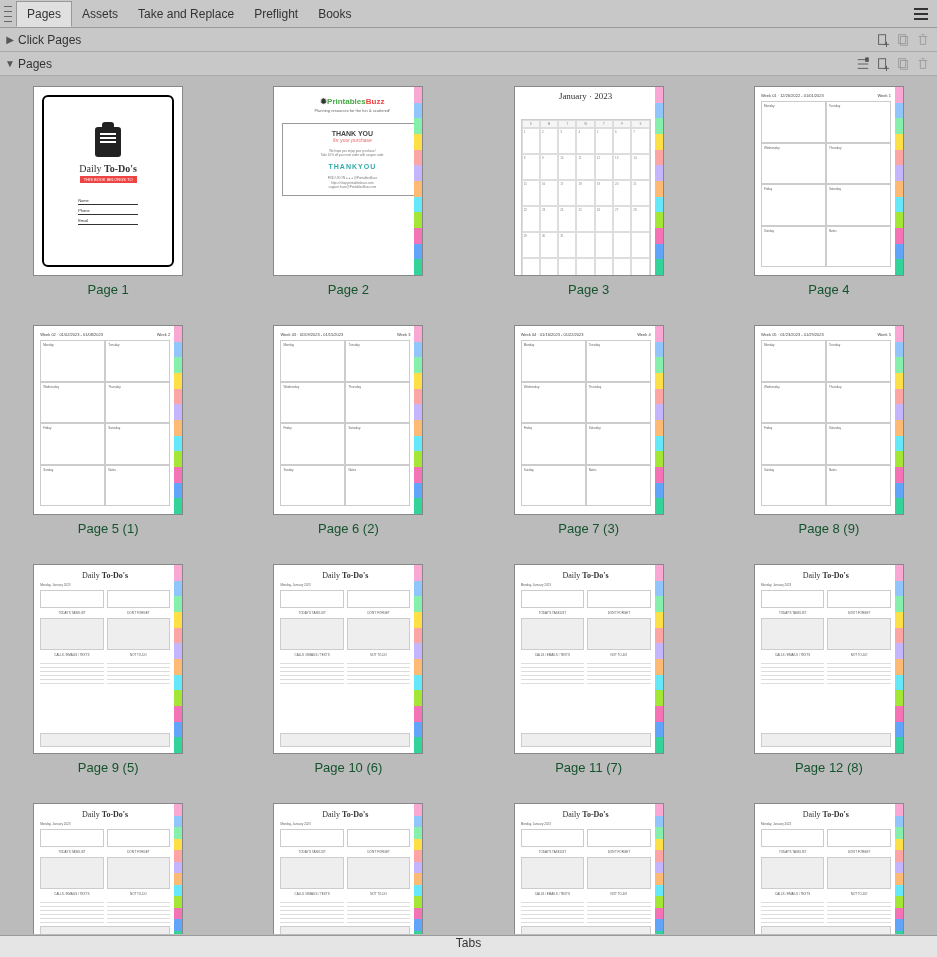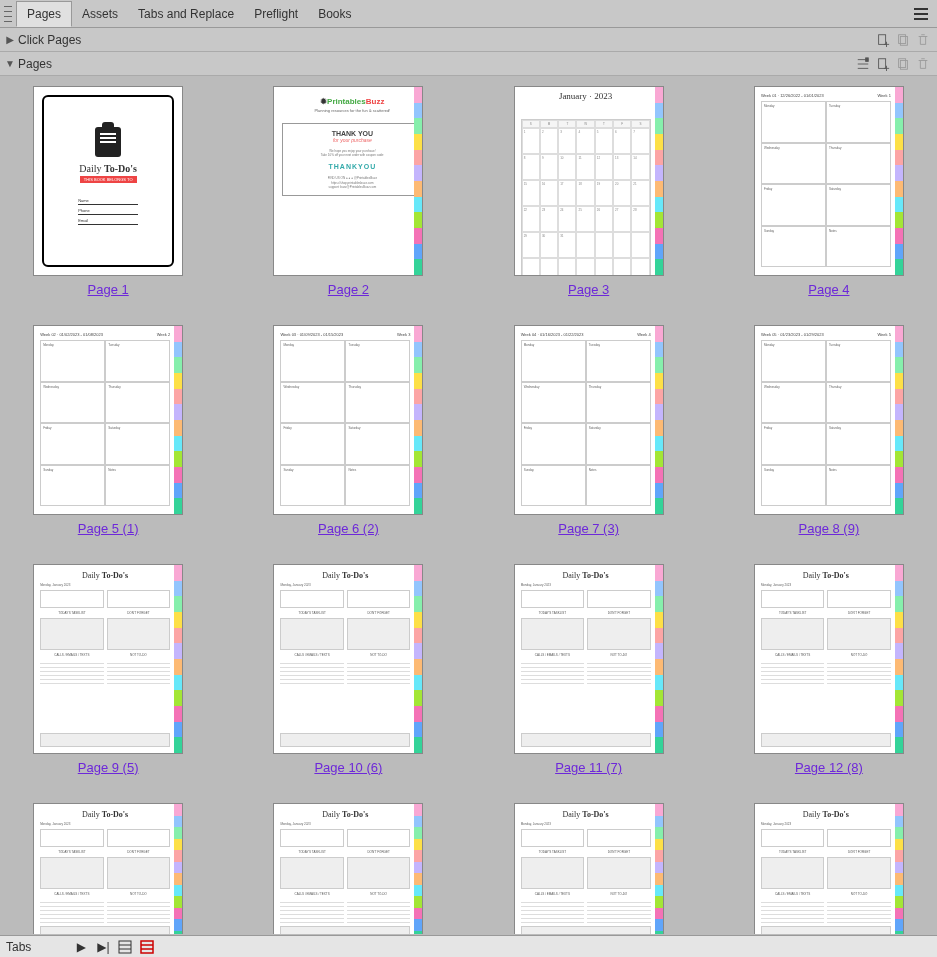--- a/index.html
+++ b/index.html
@@ -16,25 +16,25 @@
 .chev{width:12px;text-align:center;font-size:10px;color:#555;cursor:pointer;}
 .section-title{margin-left:2px;}
 .section-header .spacer{flex:1;}
 .iconbtn{width:20px;height:20px;display:flex;align-items:center;justify-content:center;color:#555;cursor:pointer;}
 .iconbtn.dim{color:#999;cursor:default;}
 .iconbtn svg{width:14px;height:14px;}
 .scroll-area{height:858px;overflow-y:scroll;background:#bbb;padding:10px 8px;}
 .grid{display:grid;grid-template-columns:repeat(4,1fr);gap:28px 40px;}
 .thumb-cell{display:flex;flex-direction:column;align-items:center;gap:6px;}
 .thumb{width:150px;height:190px;background:#fff;border:1px solid #888;position:relative;overflow:hidden;}
-.thumb-label{font-size:13px;color:#6d28d9;text-decoration:underline;}
+.thumb-label{font-size:13px;color:#14532d;}
 .tabs-strip{position:absolute;right:0;top:0;width:8px;height:100%;display:flex;flex-direction:column;}
 .tabs-strip div{flex:1;}
 .t1{background:#f9a8d4;}.t2{background:#93c5fd;}.t3{background:#86efac;}.t4{background:#fde047;}.t5{background:#fca5a5;}.t6{background:#c4b5fd;}.t7{background:#fdba74;}.t8{background:#67e8f9;}.t9{background:#a3e635;}.t10{background:#f472b6;}.t11{background:#60a5fa;}.t12{background:#34d399;}
-.footer{position:absolute;bottom:0;left:0;right:0;height:22px;background:#e5e5e5;border-top:1px solid #999;display:flex;align-items:center;padding:0 6px;gap:6px;font-size:12px;}
+.footer{position:absolute;bottom:0;left:0;right:0;height:22px;background:#e5e5e5;border-top:1px solid #999;display:flex;align-items:center;padding:0 6px;gap:6px;font-size:12px;flex-direction:column;}
 .footer .ficon{width:16px;height:16px;display:flex;align-items:center;justify-content:center;}
 .footer .red{color:#c00;}
 
 .cover-inner{border:2px solid #000;margin:8px;height:calc(100% - 16px);border-radius:6px;display:flex;flex-direction:column;align-items:center;padding-top:30px;}
 .clipb{width:26px;height:30px;background:#222;border-radius:3px;position:relative;}
 .clipb:before{content:'';position:absolute;top:-5px;left:7px;width:12px;height:8px;background:#222;border-radius:3px 3px 0 0;}
 .clipb:after{content:'';position:absolute;top:6px;left:5px;width:16px;height:2px;background:#fff;box-shadow:0 4px 0 #fff,0 8px 0 #fff;}
 .cov-title{font-family:cursive;font-size:10px;margin-top:6px;}
 .cov-title b{font-weight:700;}
 .cov-sub{font-size:4px;background:#e44;color:#fff;padding:1px 4px;margin-top:2px;}
@@ -84,21 +84,21 @@
 
 <div class="tab-bar">
   <div class="drag-grip">
       <div></div>
       <div></div>
       <div></div>
       <div></div>
     </div>
   <div class="tab active">Pages</div>
   <div class="tab">Assets</div>
-  <div class="tab">Tabs and Replace</div>
+  <div class="tab">Take and Replace</div>
   <div class="tab">Preflight</div>
   <div class="tab">Books</div>
   <div class="spacer"></div>
   <div class="hamburger">
       <div></div>
       <div></div>
       <div></div>
     </div>
 </div>
 

